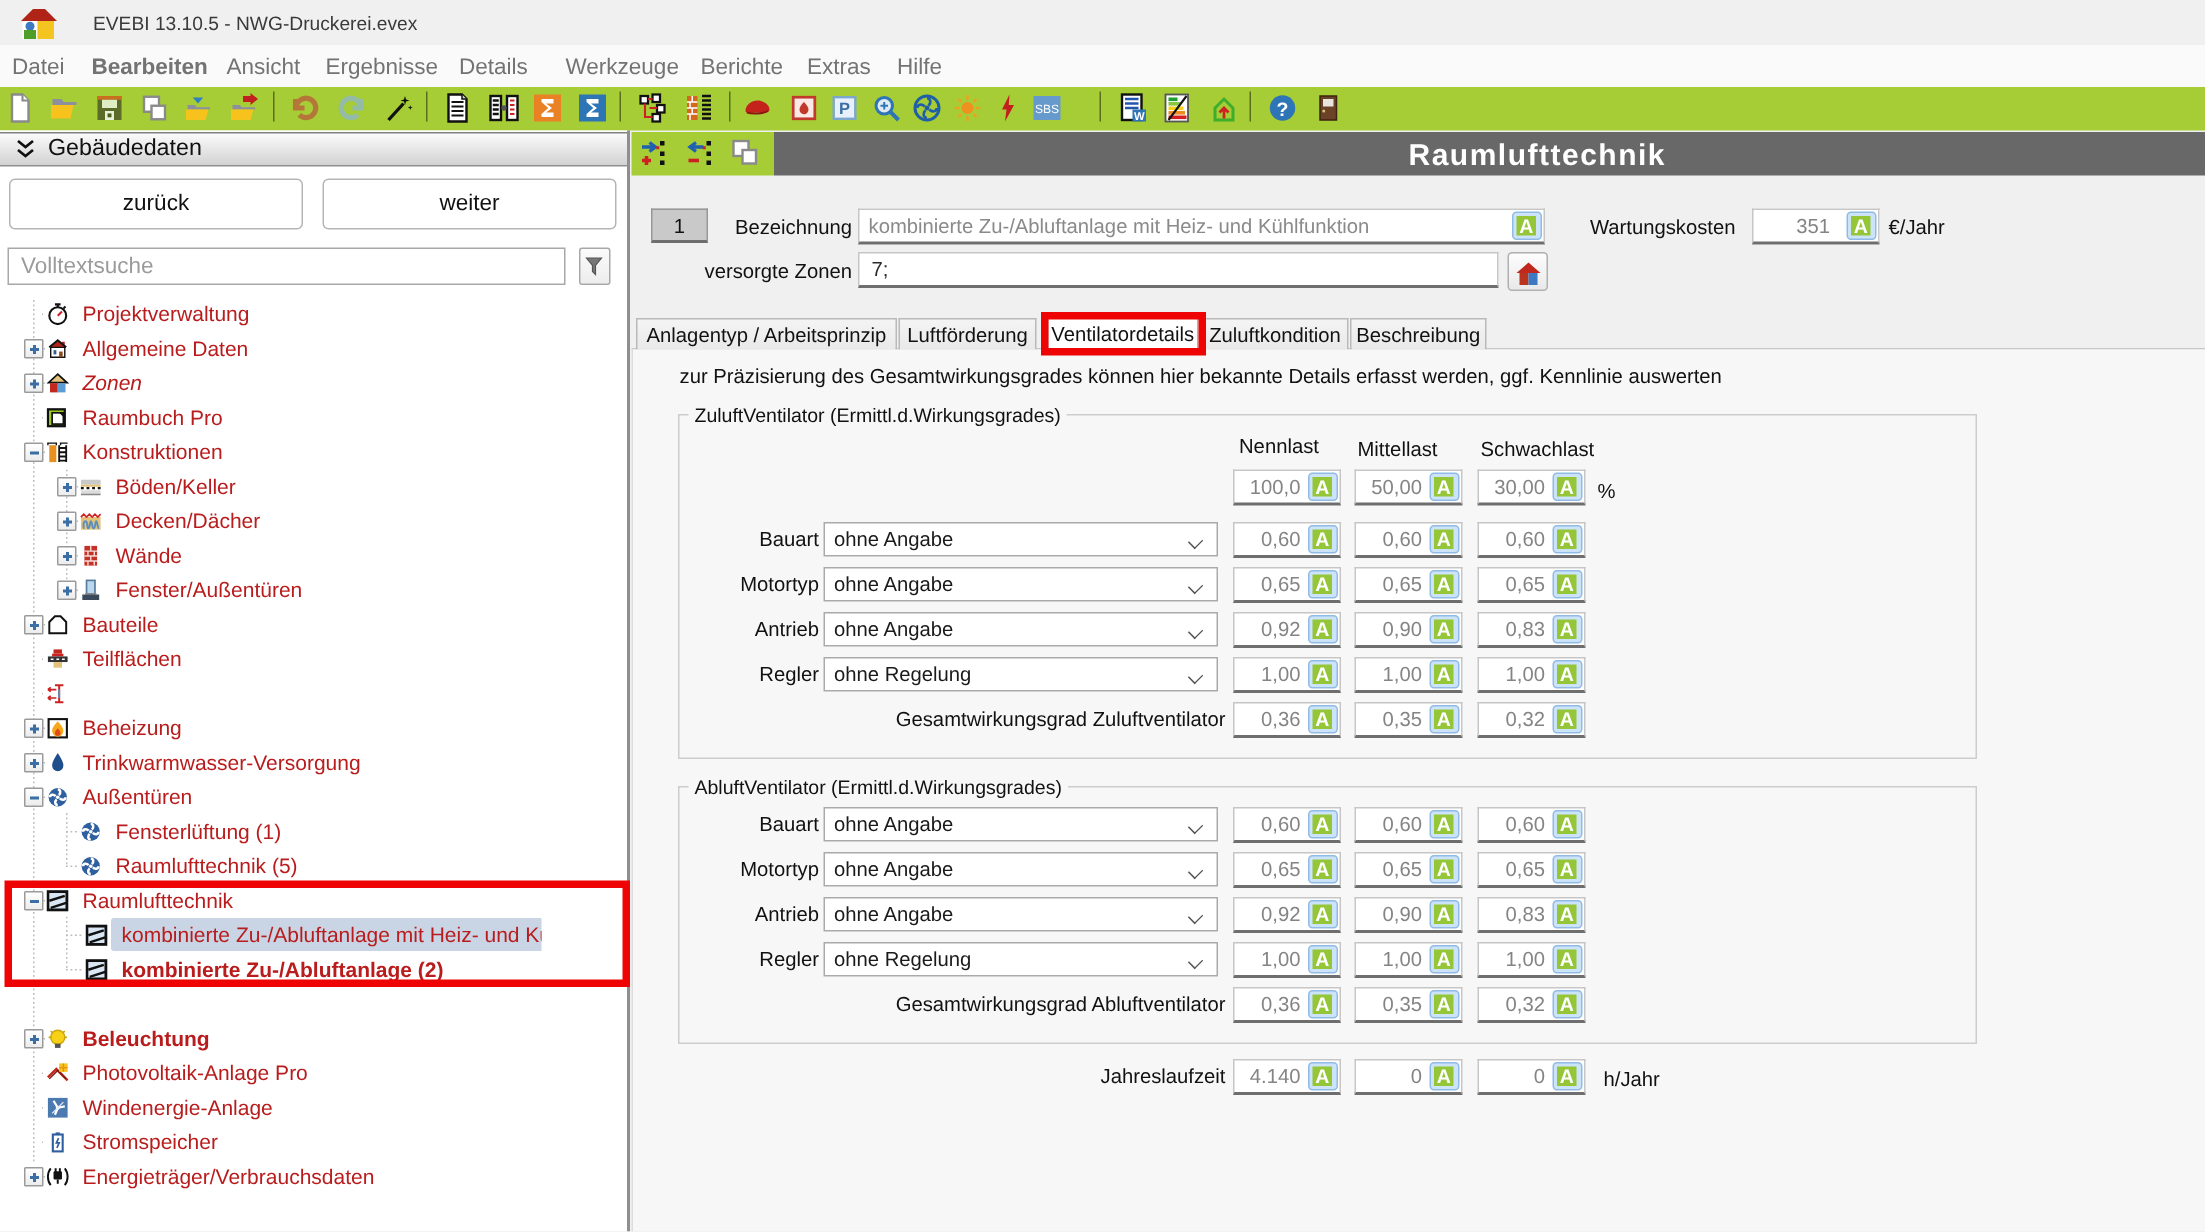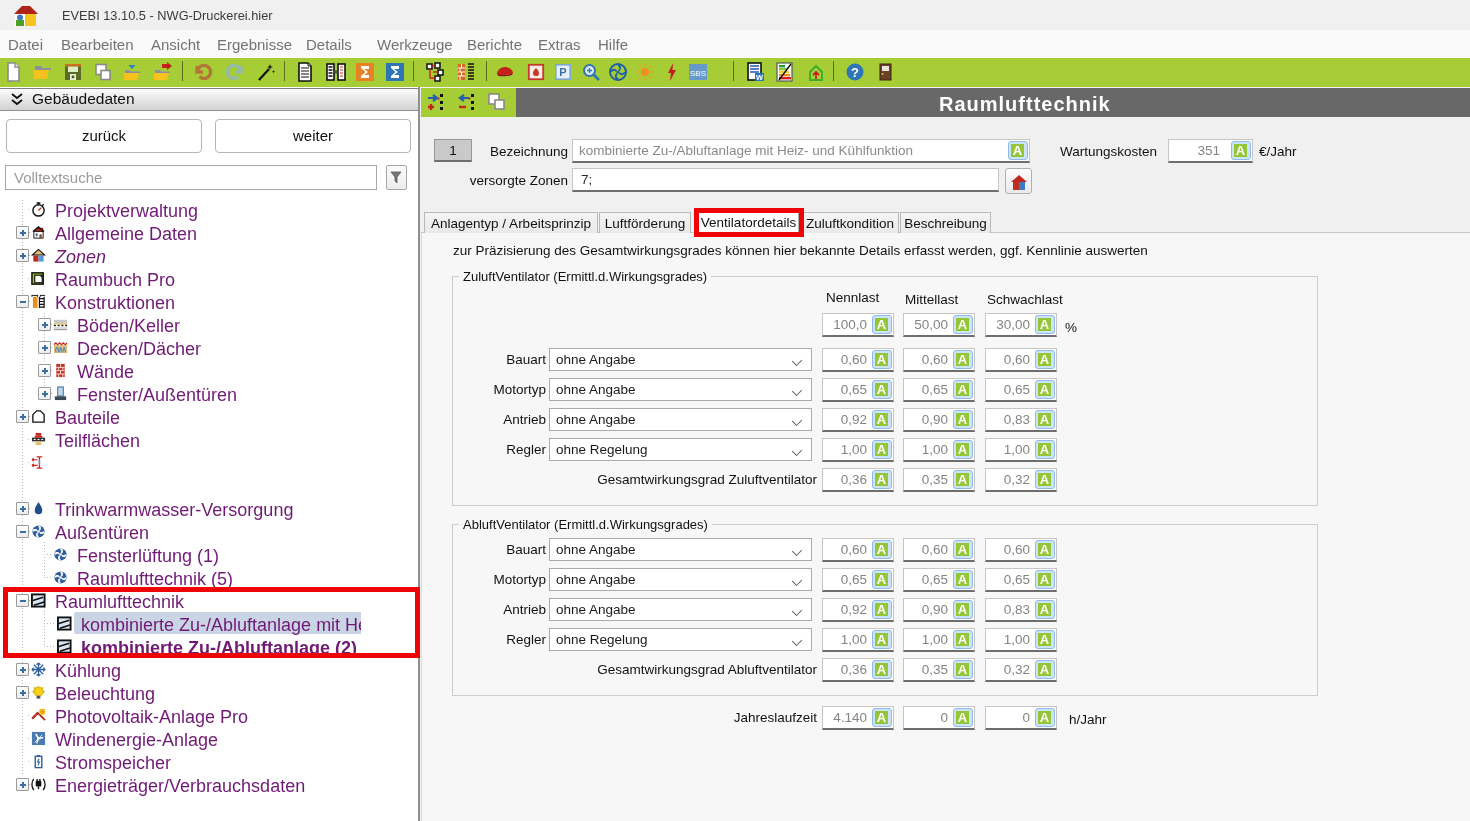--- a/index.html
+++ b/index.html
@@ -11,45 +11,45 @@
 .field{background:#fff;border:1px solid #c6c6c6;border-bottom:2px solid #6e6e6e;}
 .nf{background:#fff;border:1px solid #c6c6c6;border-bottom:2px solid #6e6e6e;width:72px;height:24px;}
 .nf .v{position:absolute;right:26px;top:3px;font-size:13.5px;color:#848484;}
 .ab{position:absolute;right:1px;top:1px;width:20px;height:19px;background:#cde3f8;border:1px solid #8fbbe6;border-radius:3px;}
 .ab i{position:absolute;left:2px;top:2px;right:3px;bottom:2px;background:#95c637;font-style:normal;color:#fff;font-weight:bold;font-size:13px;text-align:center;line-height:13px;}
 .dd{background:#fff;border:1px solid #aaa;width:263px;height:23px;font-size:13.5px;color:#1a1a1a;padding:3px 0 0 6px;white-space:nowrap;}
 .dd:after{content:"";position:absolute;right:10px;top:8px;width:7px;height:7px;border-left:1.6px solid #555;border-bottom:1.6px solid #555;transform:rotate(-45deg) scale(1,.8);}
 .gb{border:1px solid #cdcdcd;background:#f7f7f7;}
 .gbl{position:absolute;top:-8px;left:6px;background:#f7f7f7;padding:0 4px;font-size:13px;color:#111;white-space:nowrap;}
 .tab{position:absolute;top:212px;height:21px;background:linear-gradient(#f4f4f4,#e9e9e9);border:1px solid #b9b9b9;border-bottom:none;font-size:13.5px;color:#111;text-align:center;padding-top:3px;white-space:nowrap;}
-.trow{position:absolute;left:0;width:361px;height:23px;overflow:hidden;font-size:18px;color:#701a75;white-space:nowrap;}
+.trow{position:absolute;left:0;width:361px;height:23px;overflow:hidden;font-size:14px;color:#b91c1c;white-space:nowrap;}
 .trow span.t{position:absolute;top:3px;}
 .exp{position:absolute;width:13px;height:13px;top:5px;background:linear-gradient(#fff,#ececec);border:1px solid #9a9a9a;border-radius:1px;}
 .exp:before{content:"";position:absolute;left:2.5px;right:2.5px;top:5.2px;height:1.5px;background:#3a6ea5;}
 .exp.plus:after{content:"";position:absolute;top:2.5px;bottom:2.5px;left:5.2px;width:1.5px;background:#3a6ea5;}
 .ticon{position:absolute;top:4px;}
 .redbox{position:absolute;border:5px solid #ee0404;}
 .sep{position:absolute;top:61px;width:1px;height:20px;background:#5c6d20;}
 .mi{font-size:15px;color:#737373;position:absolute;top:6px;}
 svg{display:block;}
 </style></head><body>
 <div id="page">
 
 <div class="abs" style="left:0;top:0;width:1470px;height:30px;background:#f0f0f0;"></div>
 <svg class="abs" style="left:14px;top:5px" width="26" height="22" viewBox="0 0 26 22">
 <polygon points="8,1 16,1 24,9 0,9" fill="#b02418"></polygon>
 <rect x="1" y="9" width="10" height="12" fill="#fff"></rect>
 <rect x="11" y="9" width="11" height="12" fill="#f4c521"></rect>
 <circle cx="6" cy="12.5" r="3" fill="#3d79c0"></circle>
 <rect x="2" y="15" width="8" height="6" fill="#4e9e28"></rect>
 </svg>
-<div class="abs" style="left:62px;top:8px;font-size:12.8px;color:#3a3a3a;">EVEBI 13.10.5 - NWG-Druckerei.hier</div>
+<div class="abs" style="left:62px;top:8px;font-size:12.8px;color:#3a3a3a;">EVEBI 13.10.5 - NWG-Druckerei.evex</div>
 <div class="abs" style="left:0;top:30px;width:1470px;height:28px;background:#fafafa;"></div>
 <div class="mi" style="left:8px;top:36px;">Datei</div>
-<div class="mi" style="left:61px;top:36px;">Bearbeiten</div>
+<div class="mi" style="left:61px;top:36px;font-weight:bold;">Bearbeiten</div>
 <div class="mi" style="left:151px;top:36px;">Ansicht</div>
 <div class="mi" style="left:217px;top:36px;">Ergebnisse</div>
 <div class="mi" style="left:306px;top:36px;">Details</div>
 <div class="mi" style="left:377px;top:36px;">Werkzeuge</div>
 <div class="mi" style="left:467px;top:36px;">Berichte</div>
 <div class="mi" style="left:538px;top:36px;">Extras</div>
 <div class="mi" style="left:598px;top:36px;">Hilfe</div>
 <div class="abs" style="left:0;top:58px;width:1470px;height:29px;background:#a6cd35;"></div>
 <div class="abs" style="left:3px;top:62px;width:20px;height:20px;">
       <svg width="20" height="20" viewBox="0 0 20 20">
@@ -719,20 +719,32 @@
       <span style="position:absolute;left:28px;top:11px;width:2px;height:1px;background-image:linear-gradient(90deg,#bbb 1px,transparent 1px);background-size:3px 1px;"></span>
       <span class="ticon" style="left:31px;">
         <svg width="15" height="15" viewBox="0 0 16 16">
           <path d="M6 2h6M9 2v12M6 14h6" stroke="#c22" stroke-width="1.4"></path>
           <path d="M1 5h6M1 5l2-1.5M1 5l2 1.5M1 11h6M1 11l2-1.5M1 11l2 1.5" stroke="#c22" stroke-width="1.2" fill="none"></path>
           <path d="M9 5v6" stroke="#5b8fc0" stroke-width="1.4"></path>
         </svg>
       </span>
       <span class="t" style="left:55px;margin-top:18px;">Wärmebrücken Pro</span>
     </div>
+    <div class="trow" style="top:474px;">
+      <span style="position:absolute;left:29px;top:11px;width:1px;height:1px;background-image:linear-gradient(90deg,#bbb 1px,transparent 1px);background-size:3px 1px;"></span>
+      <span class="exp plus" style="left:16px;"></span>
+      <span class="ticon" style="left:31px;">
+        <svg width="15" height="15" viewBox="0 0 16 16">
+          <rect x="1.5" y="1.5" width="13" height="13" fill="#fff" stroke="#111" stroke-width="1.5"></rect>
+          <path d="M8 3c2.5 3 4 4.5 4 7a4 4 0 0 1-8 0c0-2.5 1.5-4 4-7z" fill="#f5a81c"></path>
+          <path d="M8 8c1.2 1.5 2 2.2 2 3.4A2 2 0 0 1 6 11.4C6 10.2 6.8 9.5 8 8z" fill="#e04a1a"></path>
+        </svg>
+      </span>
+      <span class="t" style="left:55px;">Beheizung</span>
+    </div>
     <div class="trow" style="top:497px;">
       <span style="position:absolute;left:29px;top:11px;width:1px;height:1px;background-image:linear-gradient(90deg,#bbb 1px,transparent 1px);background-size:3px 1px;"></span>
       <span class="exp plus" style="left:16px;"></span>
       <span class="ticon" style="left:31px;">
         <svg width="15" height="15" viewBox="0 0 16 16">
           <path d="M8 1C10.5 5 12 7.5 12 10a4 4 0 0 1-8 0C4 7.5 5.5 5 8 1z" fill="#1f4e8c"></path>
         </svg>
       </span>
       <span class="t" style="left:55px;">Trinkwarmwasser-Versorgung</span>
     </div>
@@ -795,44 +807,31 @@
     <div class="trow" style="top:635px;font-weight:bold;">
       <span style="position:absolute;left:44px;top:11px;width:12px;height:1px;background-image:linear-gradient(90deg,#bbb 1px,transparent 1px);background-size:3px 1px;"></span>
       <span class="ticon" style="left:57px;">
         <svg width="15" height="15" viewBox="0 0 16 16">
           <rect x="1" y="1.5" width="13.5" height="13" fill="#d9e7f5" stroke="#111" stroke-width="2"></rect>
           <path d="M13 4.5L2 8M14 9.5L3 13" stroke="#111" stroke-width="1.7" fill="none"></path>
         </svg>
       </span>
       <span class="t" style="left:81px;">kombinierte Zu-/Abluftanlage (2)</span>
     </div>
-    <div class="trow" style="top:658px;">
-      <span style="position:absolute;left:29px;top:11px;width:1px;height:1px;background-image:linear-gradient(90deg,#bbb 1px,transparent 1px);background-size:3px 1px;"></span>
-      <span class="exp plus" style="left:16px;"></span>
-      <span class="ticon" style="left:31px;">
-        <svg width="15" height="15" viewBox="0 0 16 16">
-          <g stroke="#2e5f9e" stroke-width="1.4">
-            <path d="M8 1v14M1 8h14M3 3l10 10M13 3L3 13"></path>
-            <path d="M8 1l-2 2M8 1l2 2M8 15l-2-2M8 15l2-2M1 8l2-2M1 8l2 2M15 8l-2-2M15 8l-2 2"></path>
-          </g>
-        </svg>
-      </span>
-      <span class="t" style="left:55px;">Kühlung</span>
-    </div>
     <div class="trow" style="top:681px;">
       <span style="position:absolute;left:29px;top:11px;width:1px;height:1px;background-image:linear-gradient(90deg,#bbb 1px,transparent 1px);background-size:3px 1px;"></span>
       <span class="exp plus" style="left:16px;"></span>
       <span class="ticon" style="left:31px;">
         <svg width="15" height="15" viewBox="0 0 16 16">
           <circle cx="8" cy="7" r="5" fill="#f7d117" stroke="#c9a50f" stroke-width="1"></circle>
           <rect x="6" y="11.5" width="4" height="3" fill="#555"></rect>
           <path d="M1.5 7h2M12.5 7h2M3 2.5l1.5 1.5M13 2.5l-1.5 1.5" stroke="#c9a50f" stroke-width="1.2"></path>
         </svg>
       </span>
-      <span class="t" style="left:55px;">Beleuchtung</span>
+      <span class="t" style="left:55px;font-weight:bold;">Beleuchtung</span>
     </div>
     <div class="trow" style="top:704px;">
       <span style="position:absolute;left:28px;top:11px;width:2px;height:1px;background-image:linear-gradient(90deg,#bbb 1px,transparent 1px);background-size:3px 1px;"></span>
       <span class="ticon" style="left:31px;">
         <svg width="15" height="15" viewBox="0 0 16 16">
           <path d="M1 11L7 5l8 8" fill="none" stroke="#c0281e" stroke-width="1.8"></path>
           <path d="M2 12L8 6l6 6" fill="none" stroke="#7a1a12" stroke-width="1"></path>
           <rect x="9" y="1" width="6" height="6" fill="#f7c21c"></rect>
           <path d="M9 4h6M12 1v6" stroke="#e8901f" stroke-width="1"></path>
         </svg>

